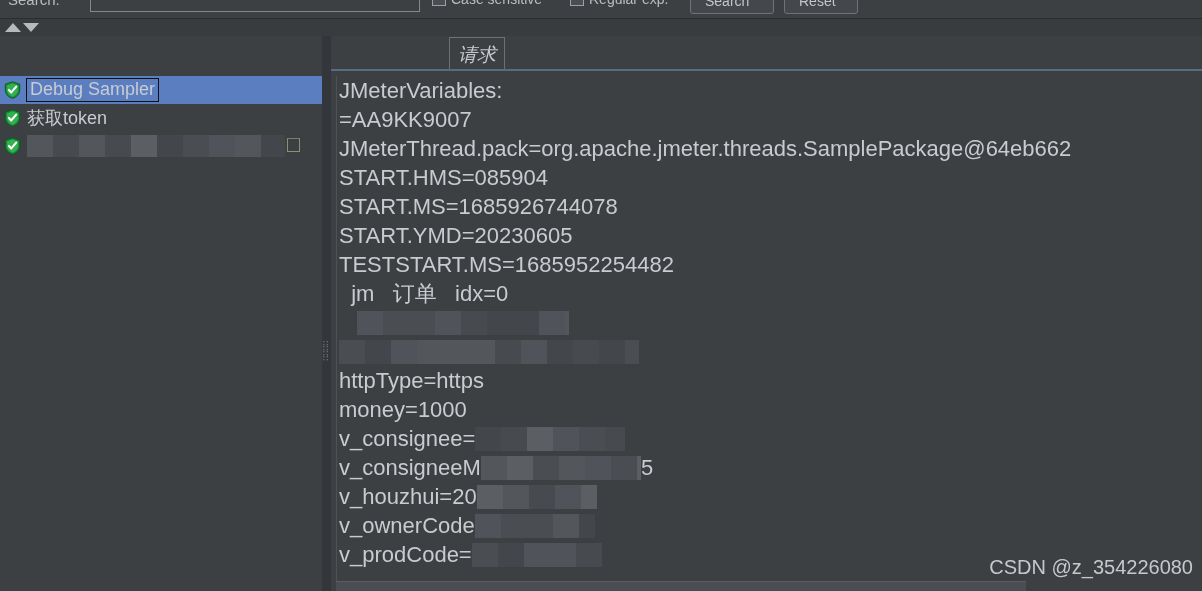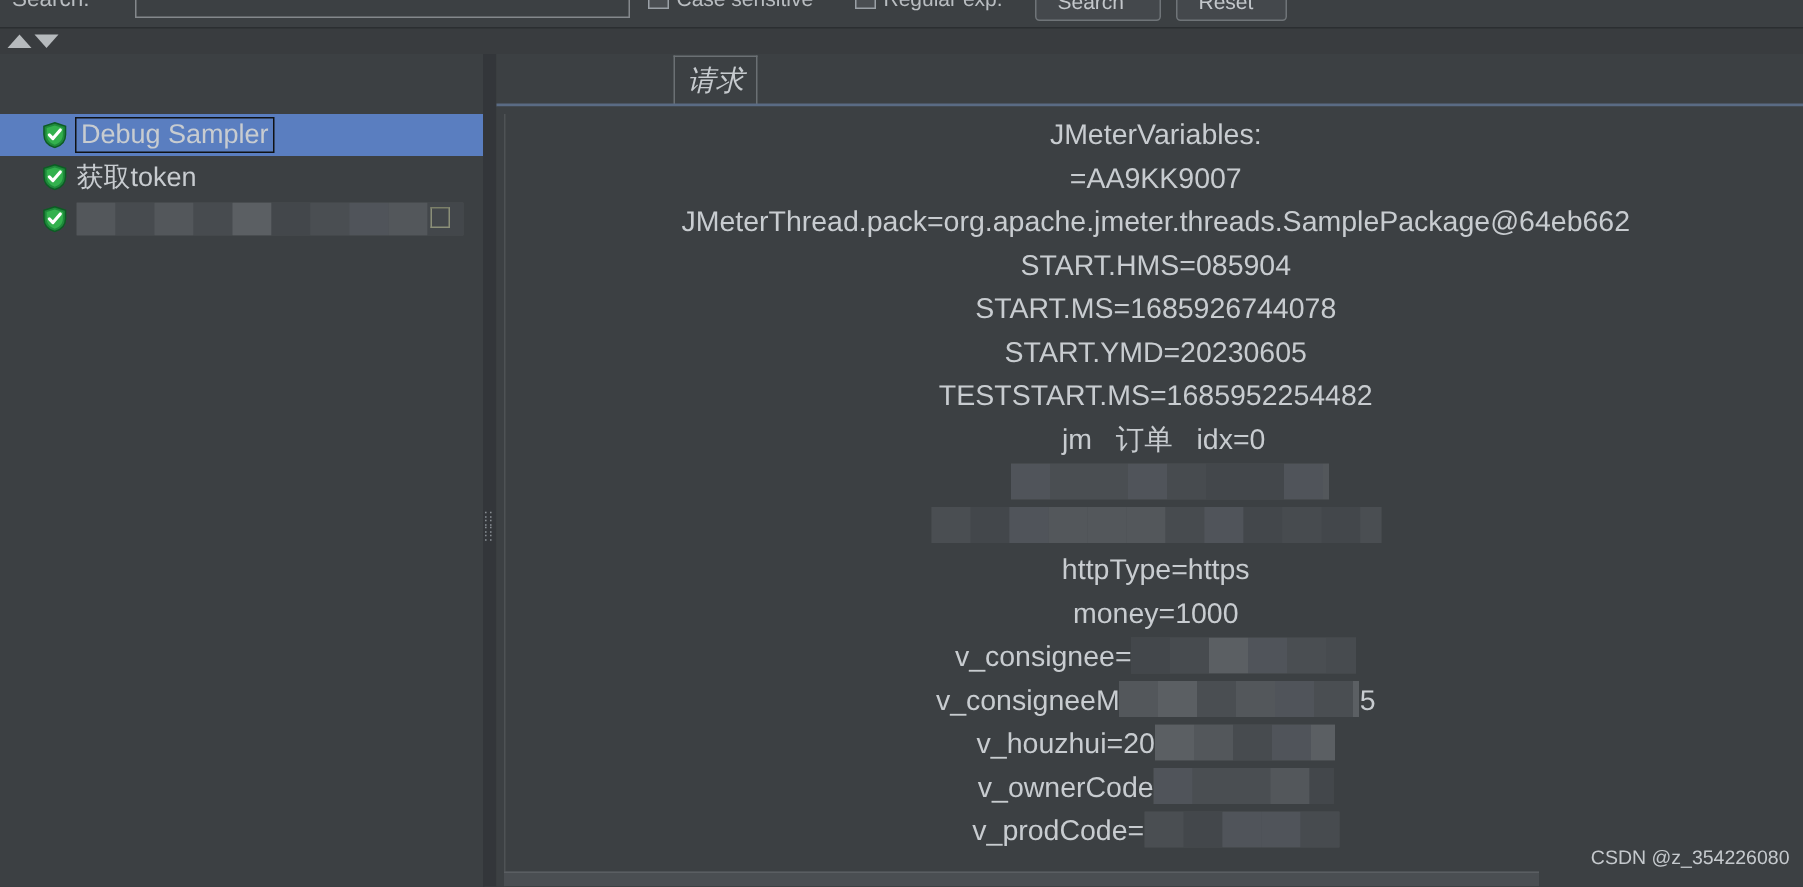--- a/index.html
+++ b/index.html
@@ -154,21 +154,21 @@
     position: absolute;
     left: 0; top: 40px;
     width: 322px; height: 515px;
     background: #3c4043;
   }
   .tree-row {
     position: relative;
     height: 28px;
     display: flex;
     align-items: center;
-    padding-left: 28px;
+    padding-left: 4px;
     box-sizing: border-box;
     text-align: right;
   }
   .tree-row.selected {
     background: #5a7ec0;
   }
   .shield {
     position: relative;
     width: 17px; height: 18px;
     flex: 0 0 17px;
@@ -274,43 +274,42 @@
     position: absolute;
     left: 5px; top: 5px;
     right: 0; bottom: 0;
     border-left: 1px solid #4e5255;
     padding-left: 2px;
   }
   .line {
     position: relative;
     height: 29px;
     line-height: 29px;
-    font-size: 19px;
+    font-size: 22px;
     color: #c8ccd0;
     white-space: pre;
-    text-align: center;
   }
   .line .mos-inline {
     display: inline-block;
     vertical-align: -5px;
     height: 24px;
   }
 
   .content-scroll-h {
     position: absolute;
     left: 5px; bottom: 0;
     width: 690px; height: 9px;
     background: #4a4e52;
     border-top: 1px solid #5a5e62;
   }
 
   .watermark {
     position: absolute;
     right: 9px; bottom: 12px;
-    font-size: 13px;
+    font-size: 20px;
     color: #c5c9cd;
     white-space: nowrap;
   }
 </style>
 </head>
 <body>
 
 <div id="app">
 
   <div class="topbar">

